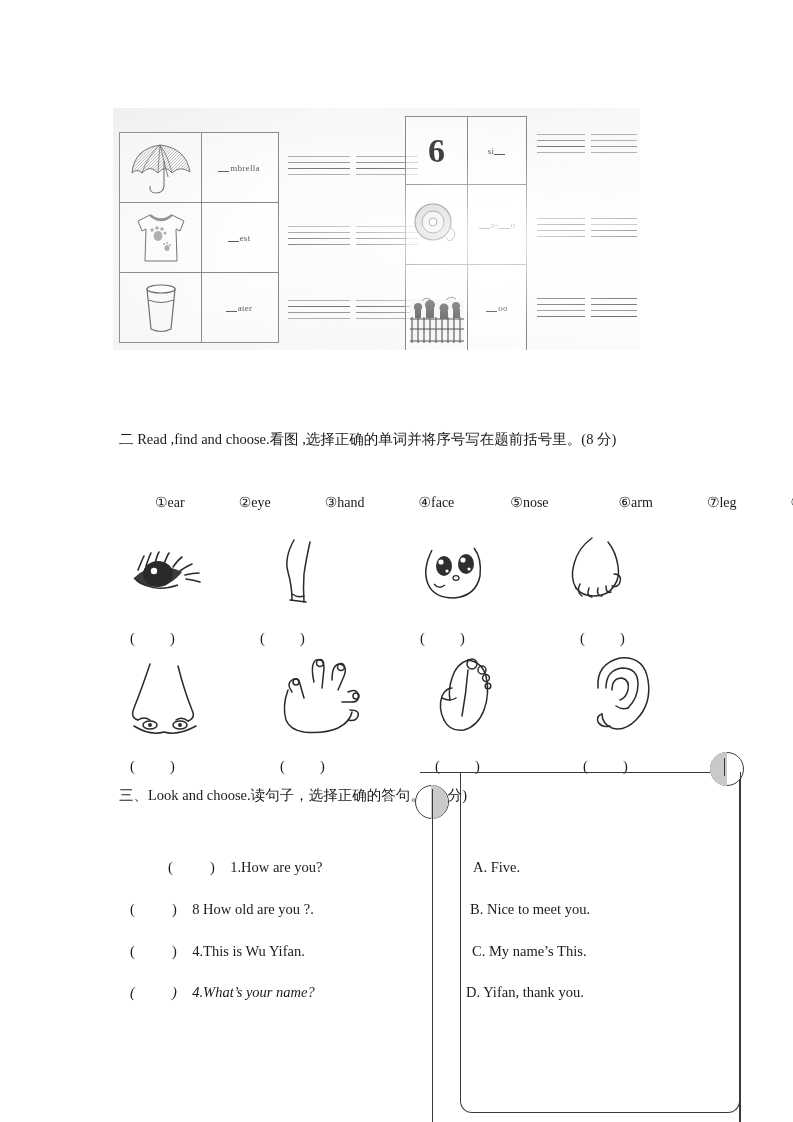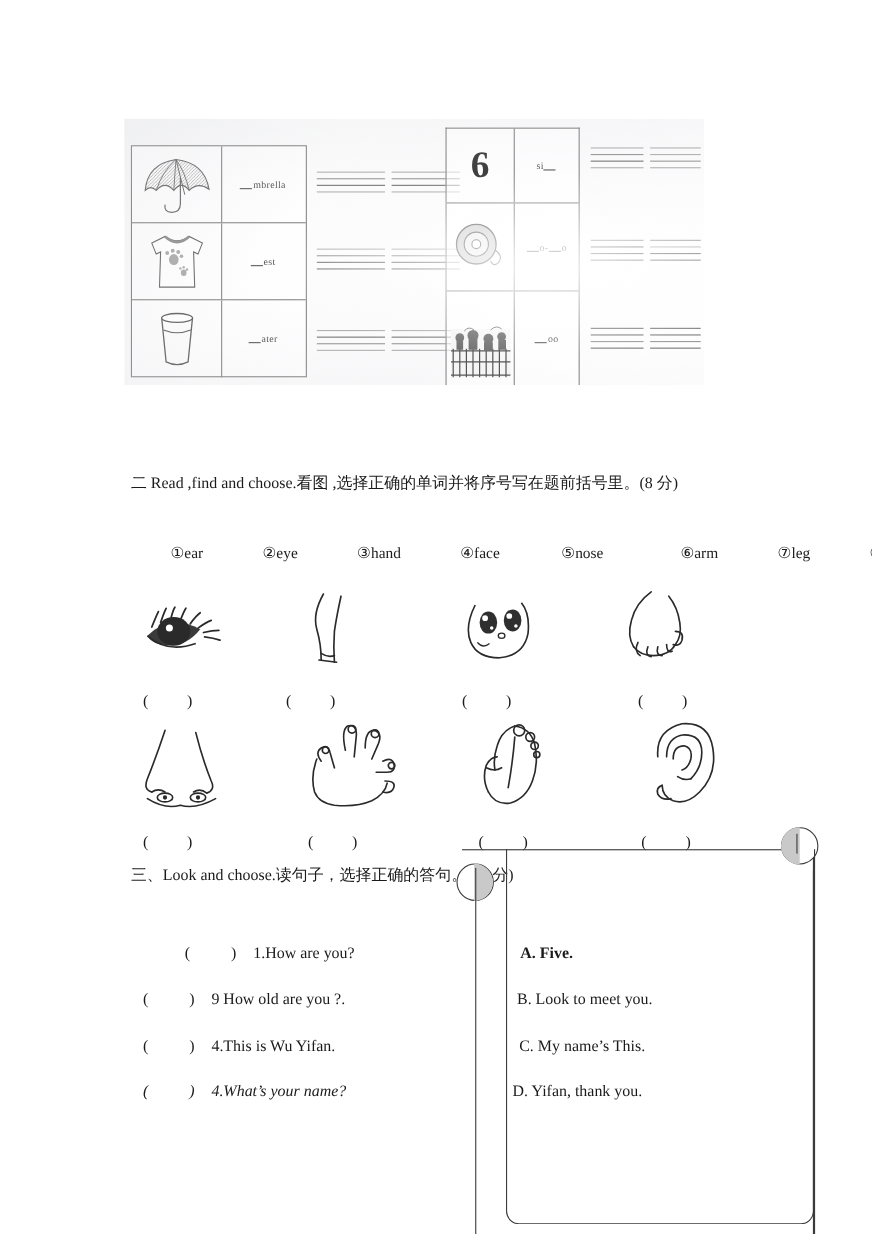--- a/index.html
+++ b/index.html
@@ -436,39 +436,39 @@
     <span style="display:inline-block;width:30px;"></span>
     <span>)</span>
     <span style="display:inline-block;width:8px;"></span>
     <span>1.How are you?</span>
   </div>
   <div class="qline" style="left:130px;top:901px;">
     <span>(</span>
     <span style="display:inline-block;width:30px;"></span>
     <span>)</span>
     <span style="display:inline-block;width:8px;"></span>
-    <span>9 How old are you ?.</span>
+    <span>8 How old are you ?.</span>
   </div>
   <div class="qline" style="left:130px;top:943px;">
     <span>(</span>
     <span style="display:inline-block;width:30px;"></span>
     <span>)</span>
     <span style="display:inline-block;width:8px;"></span>
     <span>4.This is Wu Yifan.</span>
   </div>
   <div class="qline" style="left:130px;top:984px;font-style:italic;">
     <span>(</span>
     <span style="display:inline-block;width:30px;"></span>
     <span>)</span>
     <span style="display:inline-block;width:8px;"></span>
     <span>4.What’s your name?</span>
   </div>
 
-  <div class="ansline" style="left:473px;top:859px;font-weight:bold;">A. Five.</div>
-  <div class="ansline" style="left:470px;top:901px;">B. Look to meet you.</div>
+  <div class="ansline" style="left:473px;top:859px;">A. Five.</div>
+  <div class="ansline" style="left:470px;top:901px;">B. Nice to meet you.</div>
   <div class="ansline" style="left:472px;top:943px;">C. My name’s This.</div>
   <div class="ansline" style="left:466px;top:984px;">D. Yifan, thank you.</div>
 
   <div class="rbox" style="left:420px;top:791px;width:320px;height:352px;border-radius:0 0 10px 10px;border-top:none;border-left:none;"></div>
   <div class="pin" style="left:404px;top:781px;width:60px;height:60px;">
     <div class="hline" style="left:0;top:10px;width:0;"></div>
     <div class="disc" style="left:11px;top:4px;">
       <div class="half" style="left:15px;top:-1px;"></div>
     </div>
     <div class="stem" style="left:28px;top:8px;height:352px;"></div>

